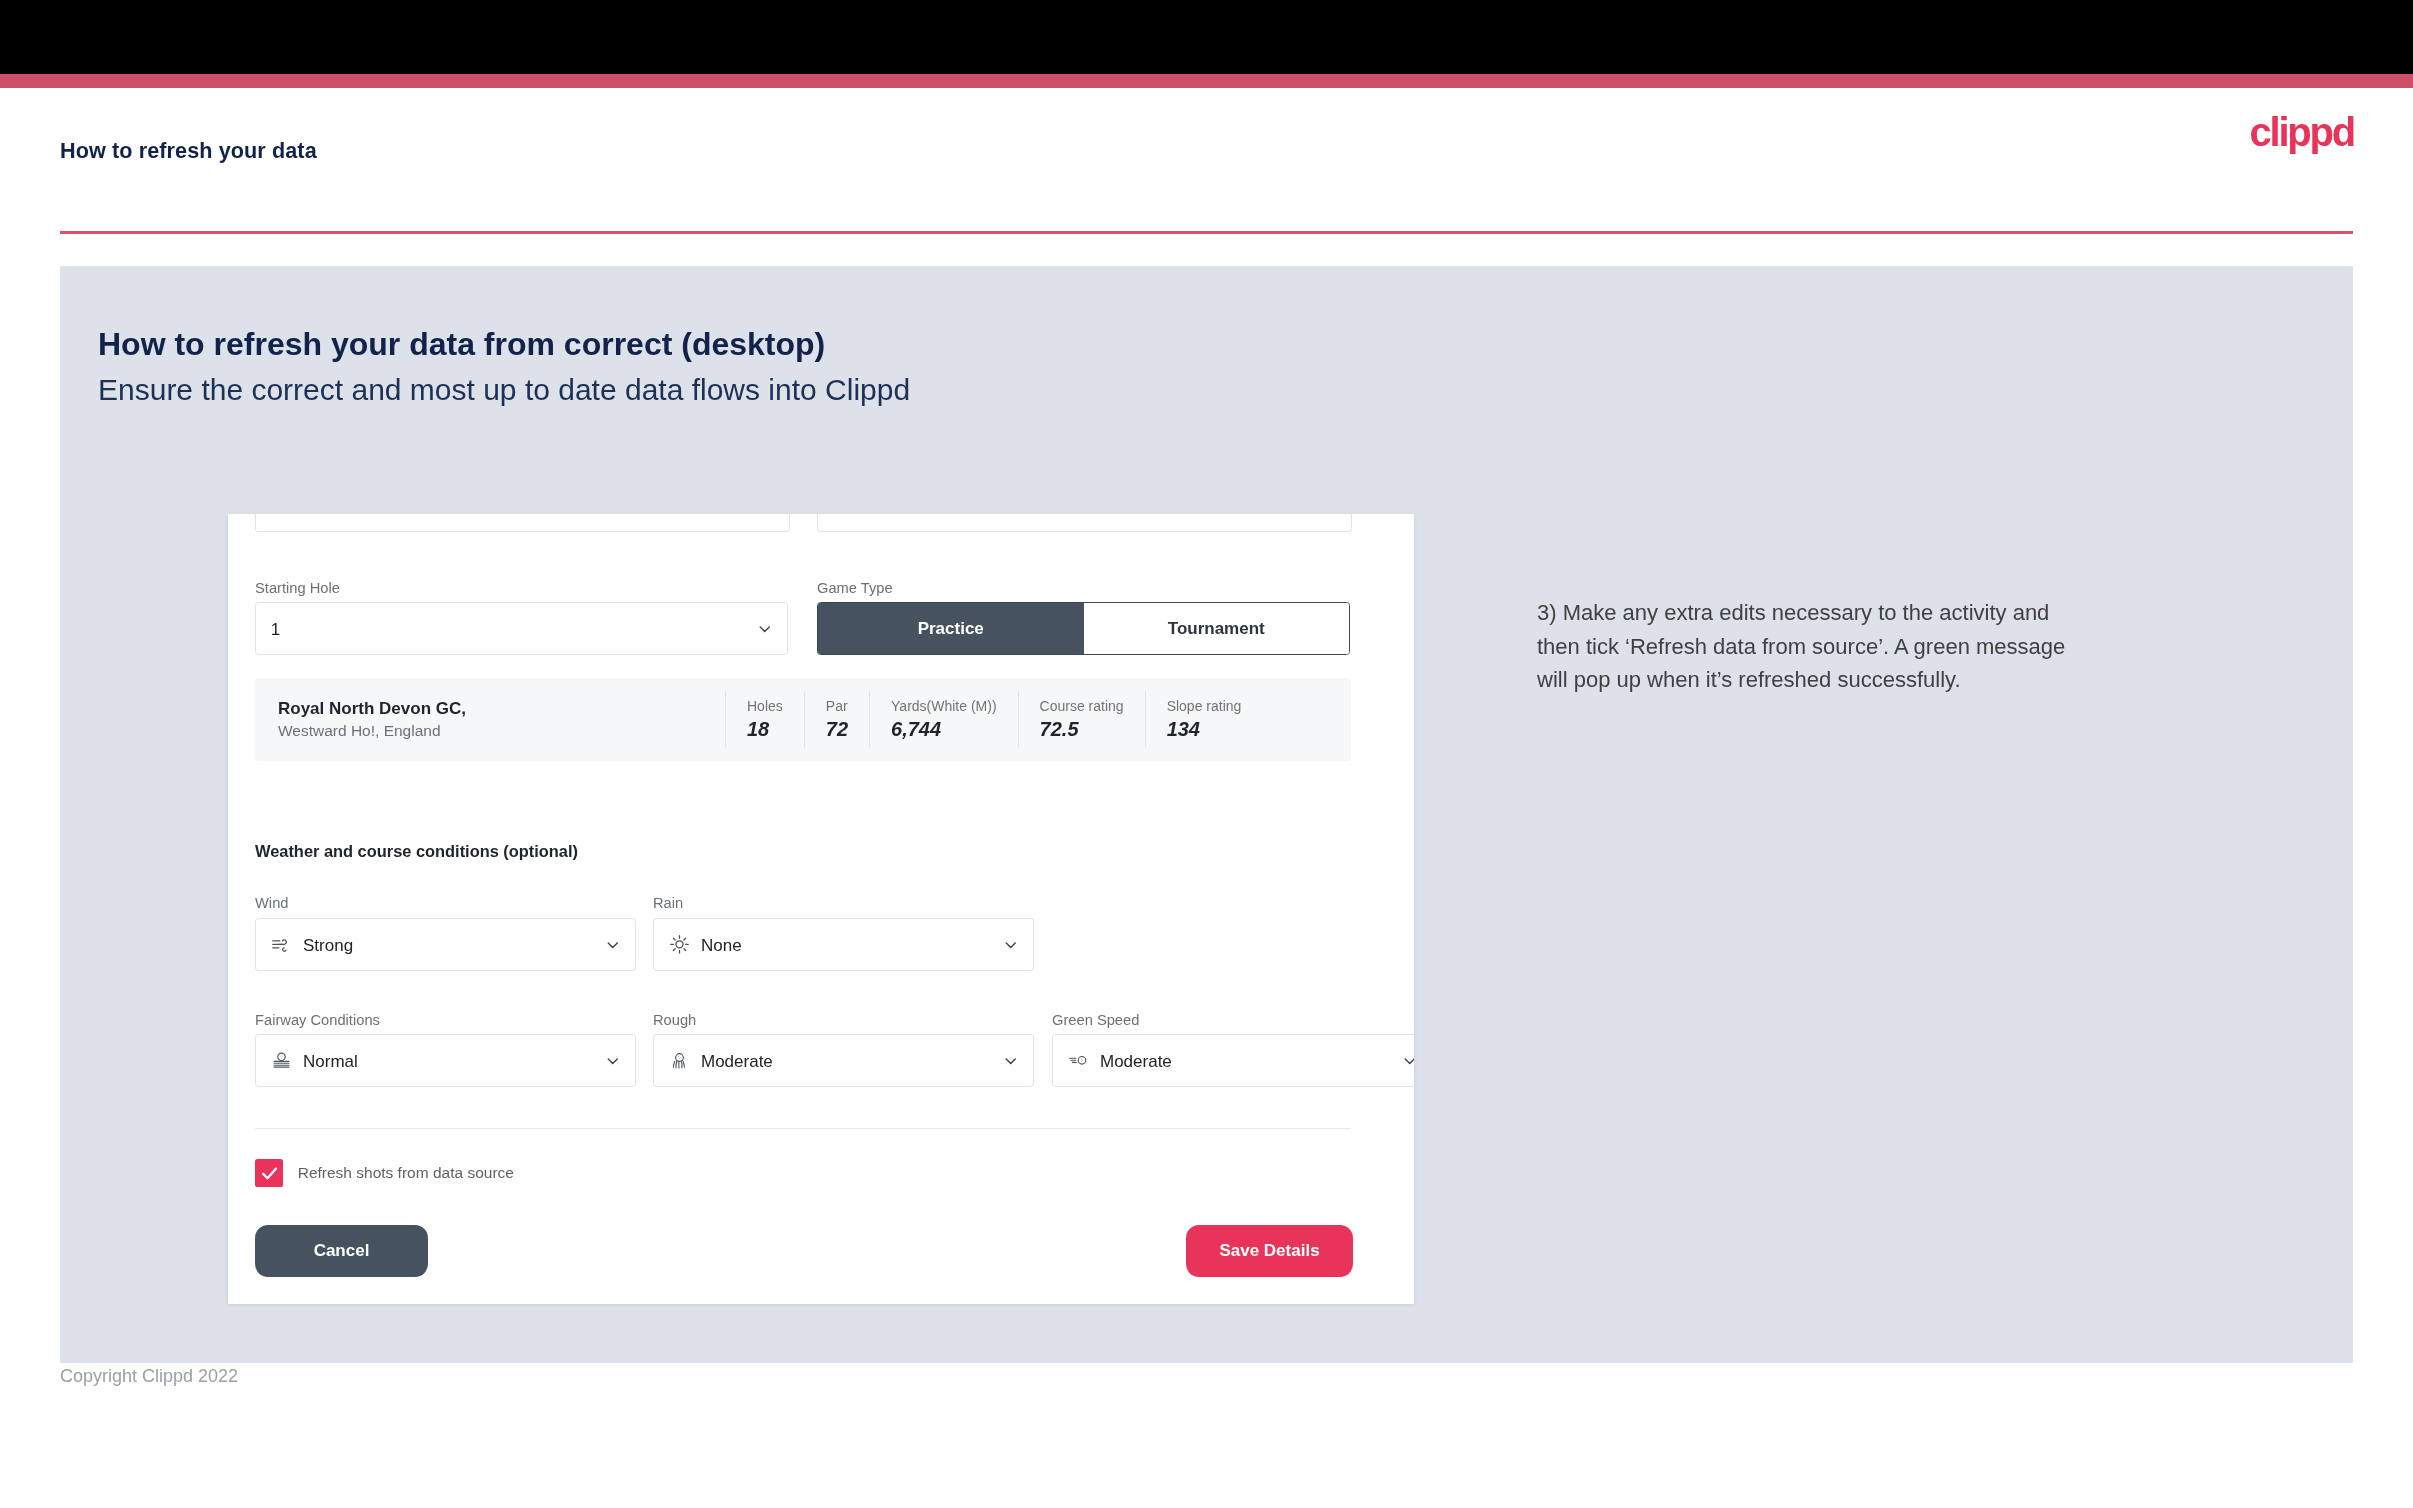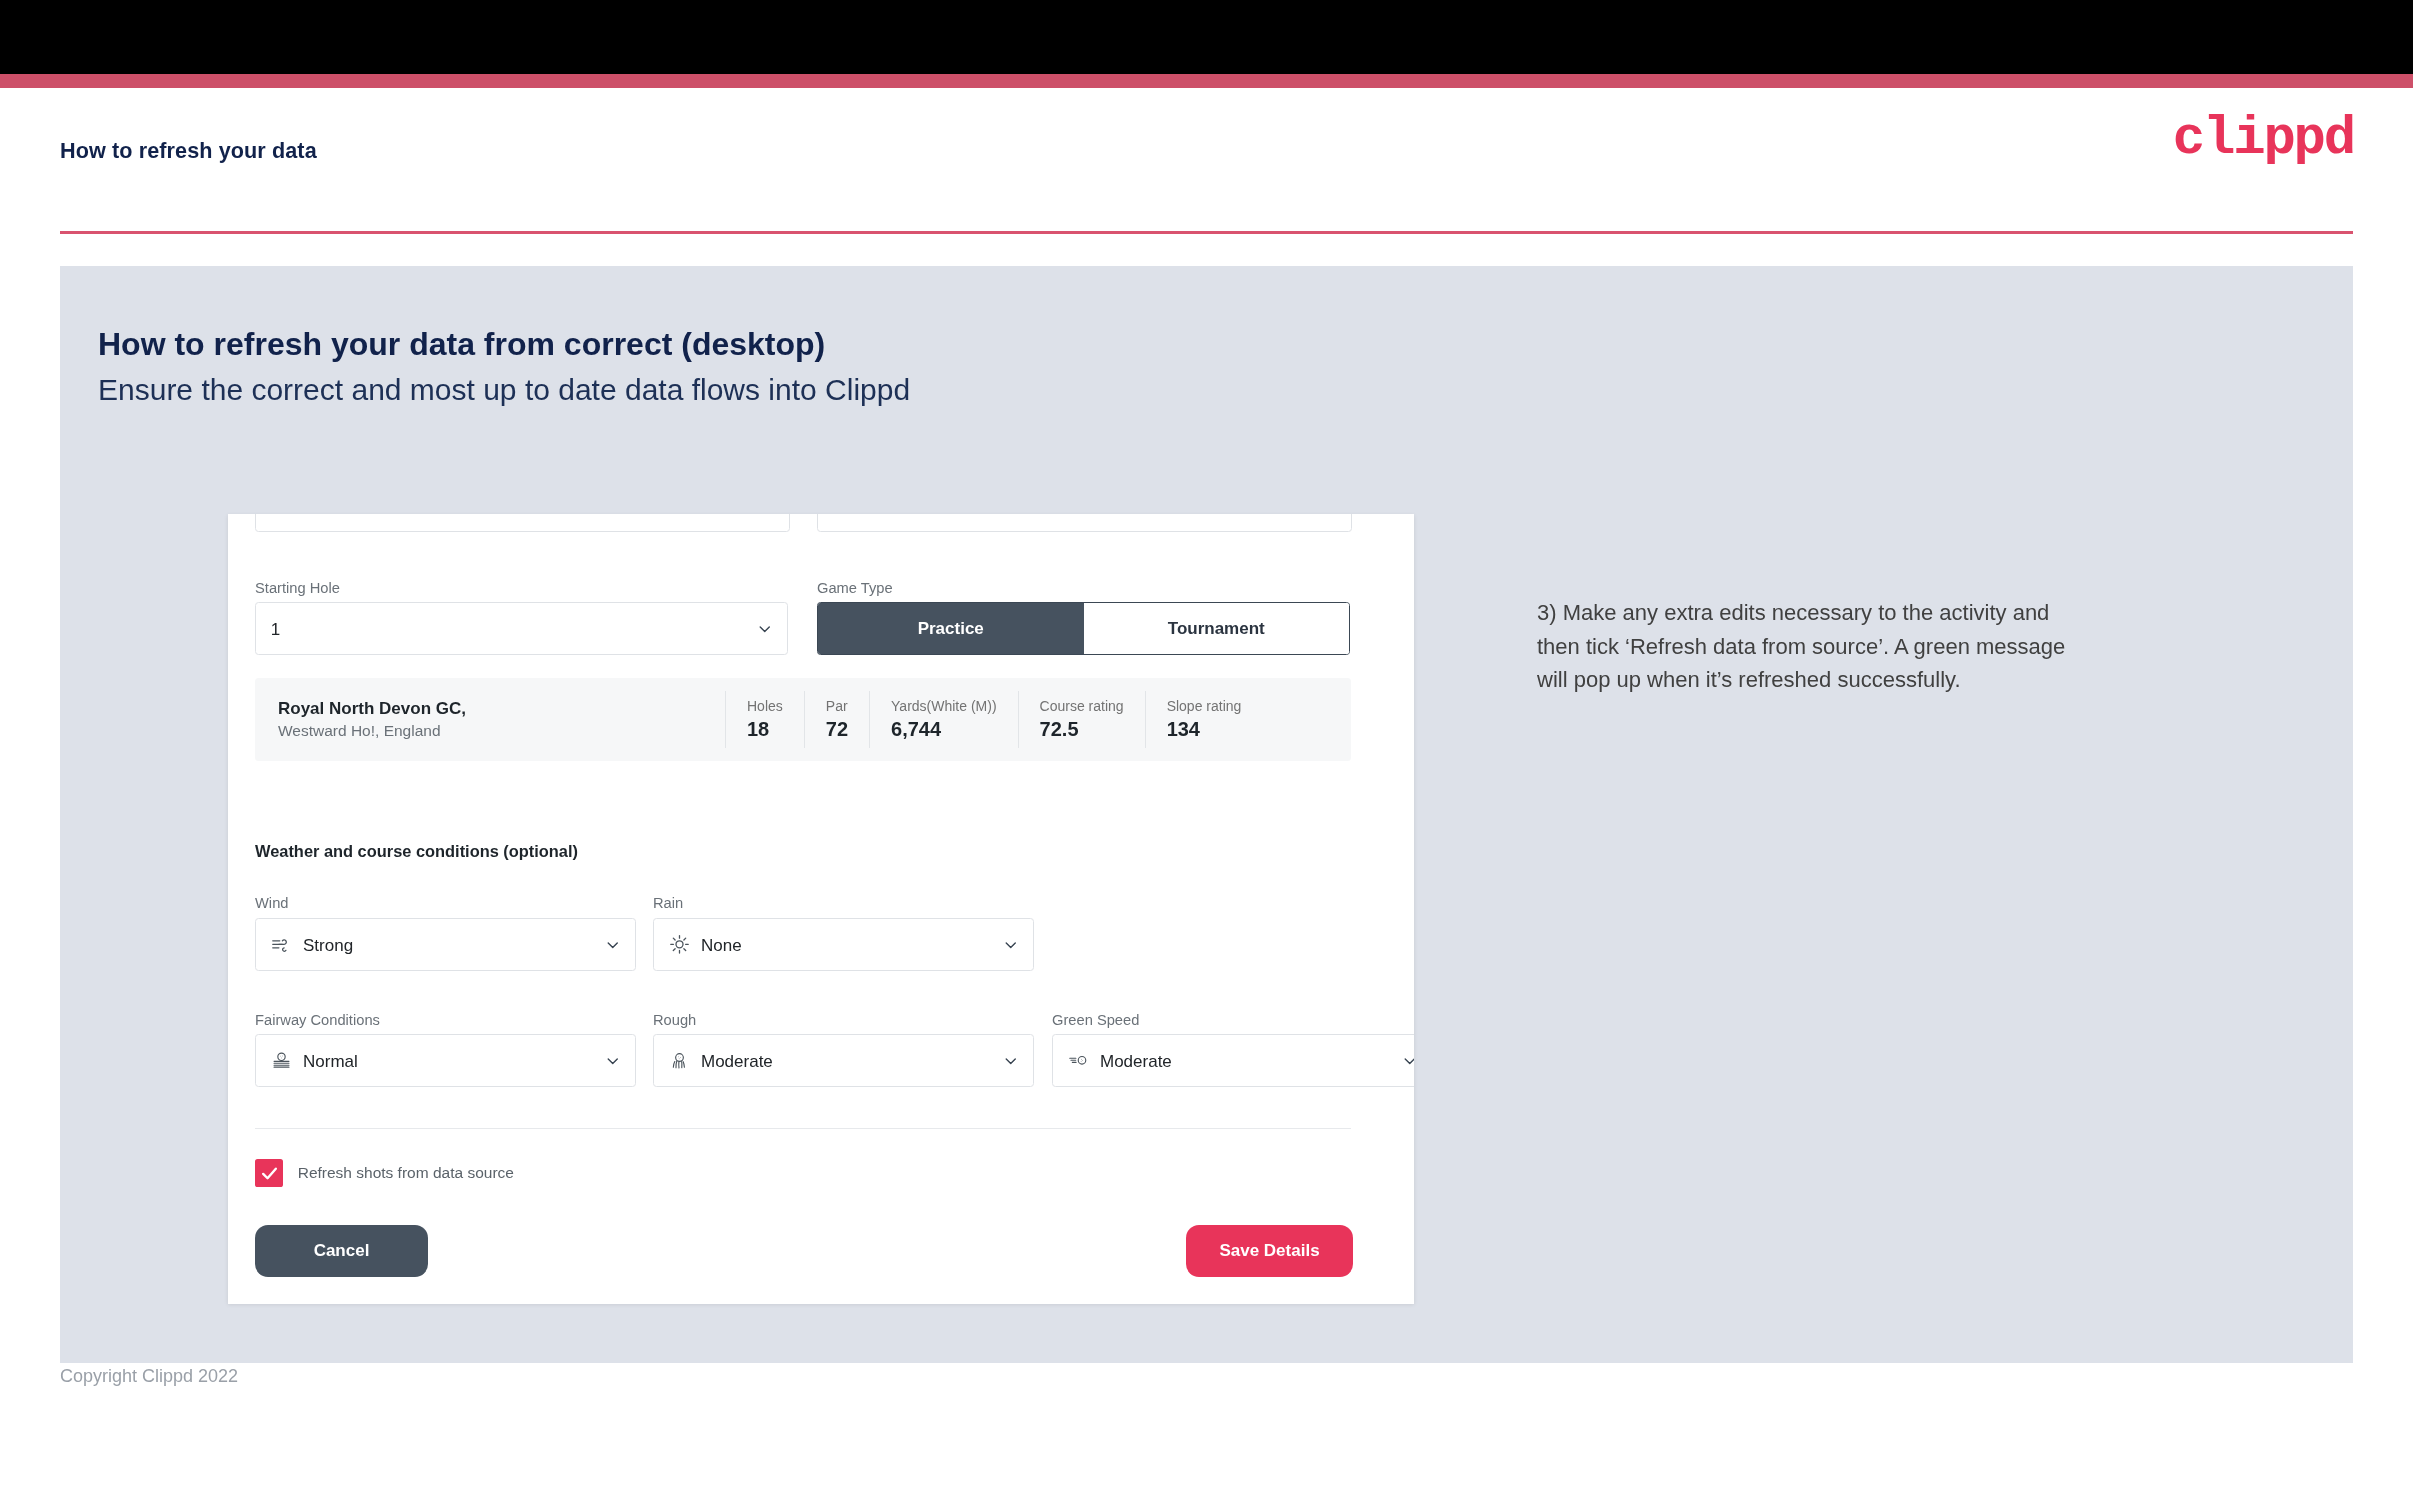--- a/index.html
+++ b/index.html
@@ -35,26 +35,26 @@
   }
   .header-title {
     position: absolute; left: 60px; top: 50px;
     font-size: 21.6px;
     font-weight: bold;
     color: #11224b;
     letter-spacing: 0.1px;
   }
   .brand-logo {
     position: absolute; right: 59px; top: 24px;
-    font-size: 54px;
+    font-size: 40px;
     font-weight: bold;
     color: #e8345a;
     letter-spacing: -2.2px;
     line-height: 1;
-    font-family: Liberation Mono, monospace;
+    font-family: Liberation Sans, sans-serif;
   }
   .header-rule {
     position: absolute; left: 60px; top: 143px;
     width: 2293px; height: 2.6px;
     background: #d9536f;
   }
 
   
   .slide-panel {
     position: absolute; left: 60px; top: 266px;
@@ -185,21 +185,21 @@
   }
   .stat {
     height: 57px;
     padding: 0 21px;
     border-left: 0.9px solid #e2e5e8;
     display: flex; flex-direction: column;
     justify-content: center;
     box-sizing: border-box;
   }
   .stat-label { font-size: 14px; color: #737373; margin-bottom: 4.3px; white-space: nowrap; }
-  .stat-value { font-size: 20px; font-weight: bold; color: #1e252b; white-space: nowrap; }
+  .stat-value { font-size: 20px; font-weight: bold; color: #1e252b; white-space: nowrap; font-style: italic; }
 
   
   .section-title {
     position: absolute; left: 27px; top: 328px;
     font-size: 16.4px; font-weight: bold; color: #1e252b;
   }
   .lbl-wind  { left: 27px;  top: 381px; }
   .sel-wind  { left: 27px;  top: 404px; width: 381px; }
   .lbl-rain  { left: 425px; top: 381px; }
   .sel-rain  { left: 425px; top: 404px; width: 381px; }

